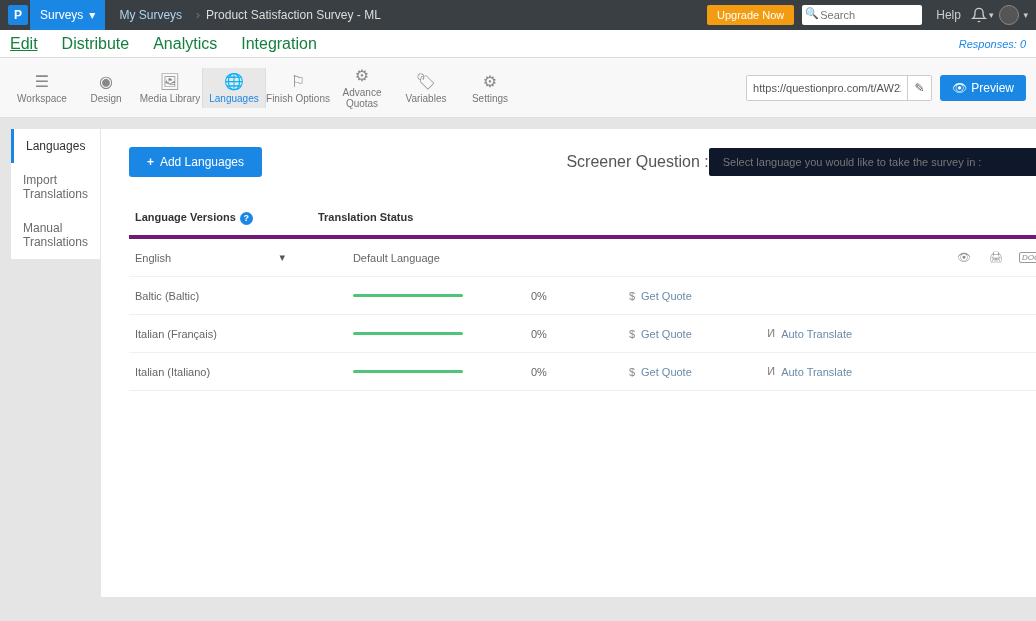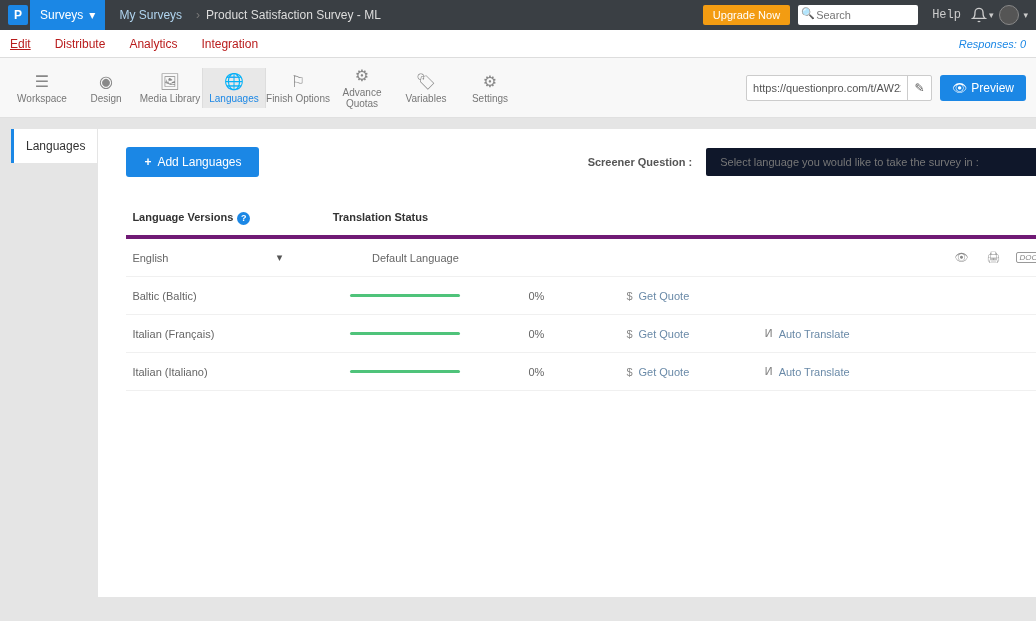--- a/index.html
+++ b/index.html
@@ -10,27 +10,27 @@
 .topbar .surveys-dd { background:#1b87e5; color:#fff; height:30px; display:flex; align-items:center; padding:0 10px; cursor:pointer; }
 .topbar .surveys-dd .caret { margin-left:6px; }
 .topbar .crumb { color:#b0d4ef; padding:0 14px; cursor:pointer;}
 .topbar .sep { color:#777; }
 .topbar .title { color:#ddd; padding-left:6px;text-align:center;}
 .topbar .spacer { flex:1;}
 .topbar .upgrade { background:#f39c12; color:#fff; border:none; padding:4px 10px; font-size:11px; border-radius:2px; cursor:pointer;}
 .topbar .search { margin:0 8px; position:relative;}
 .topbar .search input { width:120px; height:20px; font-size:11px; padding:2px 4px 2px 18px; border:none; border-radius:2px;}
 .topbar .search .sicon { position:absolute; left:3px; top:2px; color:#888; font-size:11px;}
-.topbar .help { color:#ccc; margin:4px 6px; cursor:pointer;font-family:Liberation Mono, monospace;}
+.topbar .help { color:#ccc; margin:4px 6px; cursor:pointer;}
 .topbar .bell { color:#ccc; margin:0 4px; cursor:pointer; display:flex; align-items:center;}
 .topbar .avatar { width:20px; height:20px; border-radius:50%; background:#555; border:1px solid #888; margin:0 2px; display:inline-block;}
 .topbar .caret-s { color:#ccc; font-size:9px; margin-left:2px;}
 
 .tabbar { background:#fff; height:28px; display:flex; align-items:center; padding:0 10px; border-bottom:1px solid #ddd;}
-.tabbar a { color:#b91c1c; margin-right:24px; font-size:12px; text-decoration:none; cursor:pointer; padding:6px 0;}
+.tabbar a { color:#15803d; margin-right:24px; font-size:16px; text-decoration:none; cursor:pointer; padding:6px 0;}
 .tabbar a.active { text-decoration: underline; }
 .tabbar .spacer{flex:1}
 .tabbar .responses { color:#1b87e5; font-size:11px;font-style:italic;}
 
 .toolbar { background:#f8f8f8; border-bottom:1px solid #e0e0e0; display:flex; align-items:center; padding:4px 10px; }
 .tool { width:64px; text-align:center; color:#777; font-size:10px; cursor:pointer; padding:4px 0;}
 .tool.active { background:#e8e8e8; color:#1b87e5; border-left:1px solid #ddd;border-right:1px solid #ddd;}
 .tool .ti { font-size:16px; display:block; margin-bottom:2px; color:#888;}
 .tool.active .ti { color:#1b87e5;}
 .toolbar .spacer{flex:1}
@@ -43,26 +43,26 @@
 .main { display:flex; padding:10px; align-items:flex-start;}
 .side { width:170px; background:#fff; border:1px solid #e5e5e5; border-right:none;}
 .side .sitem { padding:10px 12px; color:#6b6b6b; font-size:12px; cursor:pointer;}
 .side .sitem.active { border-left:3px solid #1b87e5; background:#fff; color:#333;}
 .content { flex:1; background:#fff; border:1px solid #e5e5e5; min-height:470px; padding:18px 28px;}
 
 .row1 { display:flex; align-items:center; margin-bottom:24px;}
 .add-btn { background:#1b87e5; color:#fff; border:none; height:30px; padding:0 18px; border-radius:3px; cursor:pointer; font-size:12px; display:flex; align-items:center;}
 .add-btn .plus{margin-right:6px; font-weight:bold;}
 .row1 .spacer{flex:1}
-.sq-label { font-size:11px; color:#555; font-weight:bold; margin-right:14px;}
+.sq-label { font-size:16px; color:#555; font-weight:normal; margin-right:0;}
 .sq-box { background:#0f172a; color:#777; font-size:11px; padding:8px 14px; border-radius:2px; width:376px;}
 
 .thead { display:flex; font-size:11px; font-weight:bold; color:#333; padding:10px 6px; border-bottom:4px solid #701a75;gap:13px;}
 .col-lang { width:170px;}
-.col-status { width:130px;text-align:center;}
+.col-status { width:130px;}
 .col-pct { width:50px;}
 .col-quote { width:90px;}
 .col-auto { width:140px;}
 .col-actions { flex:1; display:flex; justify-content:flex-end; gap:14px; align-items:center;}
 .info-badge { display:inline-block; width:13px;height:13px; border-radius:50%; background:#1b87e5; color:#fff; font-size:9px; text-align:center; line-height:13px; margin-left:4px; cursor:pointer;}
 
 .trow { display:flex; align-items:center; font-size:11px; color:#666; padding:12px 6px; border-bottom:1px solid #f0f0f0;gap:48px;}
 .lang-cell { width:170px; display:flex; align-items:center; justify-content:space-between;}
 .lang-cell .dd { color:#555; cursor:pointer; margin-right:20px;}
 .prog { width:110px; height:3px; background:#4fc37a; border-radius:2px;}
@@ -130,20 +130,22 @@
   </div>
   <button class="preview-btn">
       <span class="eye">👁</span>
       <span>Preview</span>
     </button>
 </div>
 
 <div class="main">
   <div class="side">
     <div class="sitem active">Languages</div>
+    <div class="sitem">Import Translations</div>
+    <div class="sitem">Manual Translations</div>
   </div>
 
   <div class="content">
     <div class="row1">
       <button class="add-btn">
           <span class="plus">+</span>
           <span>Add Languages</span>
         </button>
       <div class="spacer"></div>
       <span class="sq-label">Screener Question :</span>

